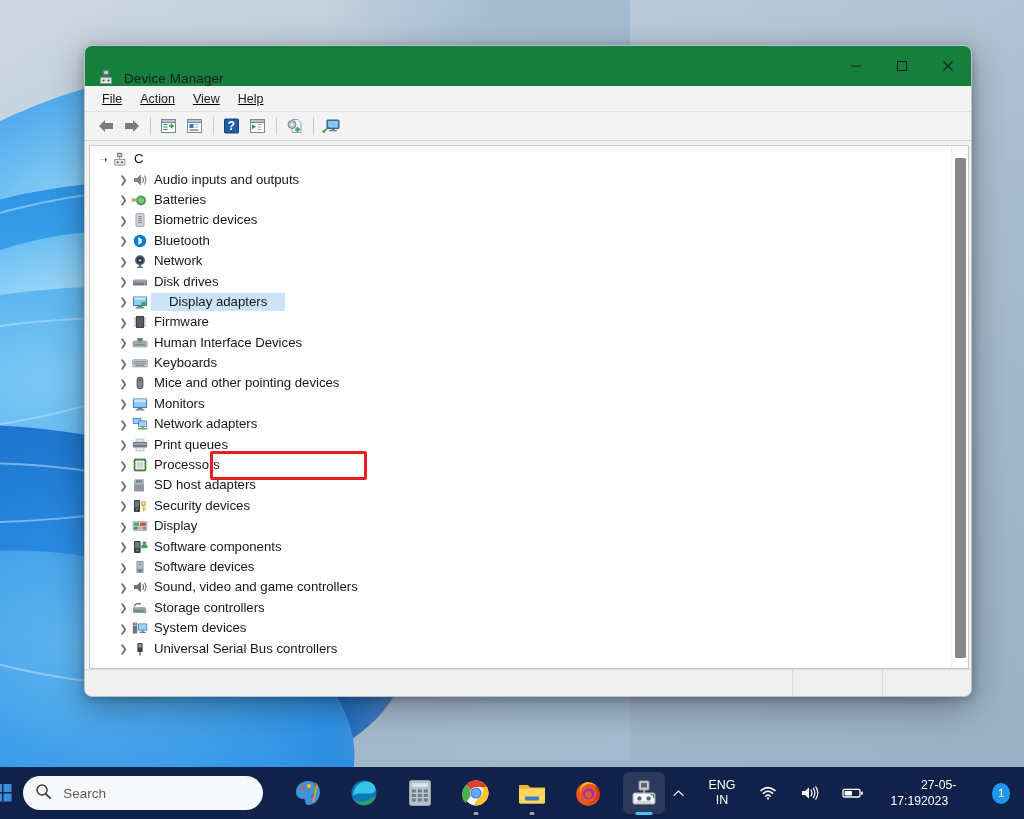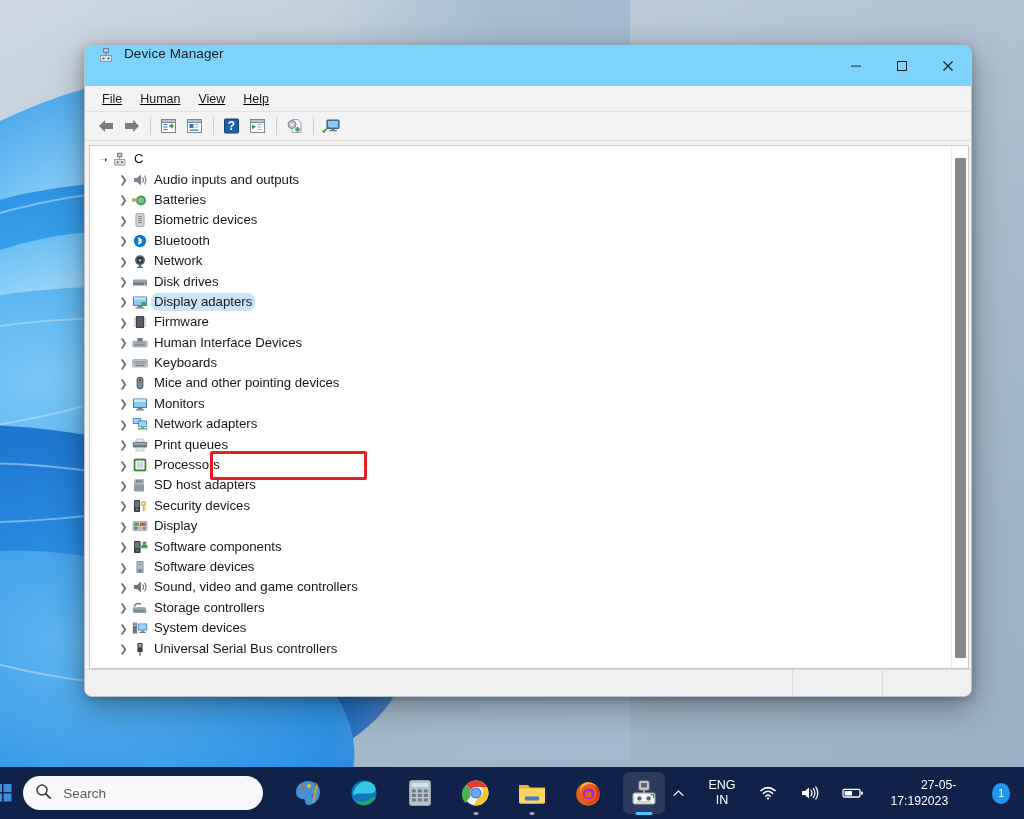--- a/index.html
+++ b/index.html
@@ -79,22 +79,22 @@
     left: 84px; top: 45px;
     width: 888px; height: 652px;
     background: #f3f3f3;
     border-radius: 8px;
     box-shadow: 0 10px 34px rgba(0,0,0,0.34), 0 2px 10px rgba(0,0,0,0.22);
     overflow: hidden;
     border: 1px solid #b9c2ca;
   }
   #titlebar {
     height: 40px;
-    background: #7dd3fc;
-    display: flex; align-items: flex-start;
+    background: #15803d;
+    display: flex; align-items: flex-end;
     position: relative;
   }
   #title-icon { margin-left: 12px; width: 18px; height: 18px; display: block; }
   #title-text {
     margin-left: 9px;
     font-size: 13.5px;
     color: #1b1b1b;
     letter-spacing: 0.1px;
   }
   .win-btns { position: absolute; right: 0; top: 0; height: 40px; display: flex; }
@@ -173,23 +173,22 @@
   .chev.open { color: #4a4a4a; }
   .ico {
     width: 17px; min-width: 17px; height: 16px;
     margin-right: 6px;
     display: flex; align-items: center; justify-content: center;
   }
   .ico svg { display: block; }
   .label { line-height: 16px; }
   .row.selected .label {
     background: #cce4f7;
-    padding: 1px 3px;
+    padding: 1px 18px;
     margin: -1px -3px;
-    border-radius: 7px;
   }
 
   
   #annot {
     position: absolute;
     left: 120px; top: 305px;
     width: 157px; height: 29px;
     border: 3px solid #e81d20;
     border-radius: 2px;
     z-index: 20;
@@ -333,21 +332,21 @@
         <div class="win-btn close">
           <svg width="12" height="12" viewBox="0 0 12 12">
               <path d="M1.5 1.5 L10.5 10.5 M10.5 1.5 L1.5 10.5" stroke="currentColor" stroke-width="1.1" fill="none"></path>
             </svg>
         </div>
       </div>
     </div>
 
     <div id="menubar">
       <div class="menu-item">File</div>
-      <div class="menu-item">Human</div>
+      <div class="menu-item">Action</div>
       <div class="menu-item">View</div>
       <div class="menu-item">Help</div>
     </div>
 
     <div id="toolbar">
       <div class="tb-btn">
         <svg width="18" height="16" viewBox="0 0 18 16">
           <path d="M8 2 L2 8 L8 14 L8 11 L16 11 L16 5 L8 5 Z" fill="#7b7b7b"></path>
         </svg>
       </div>

